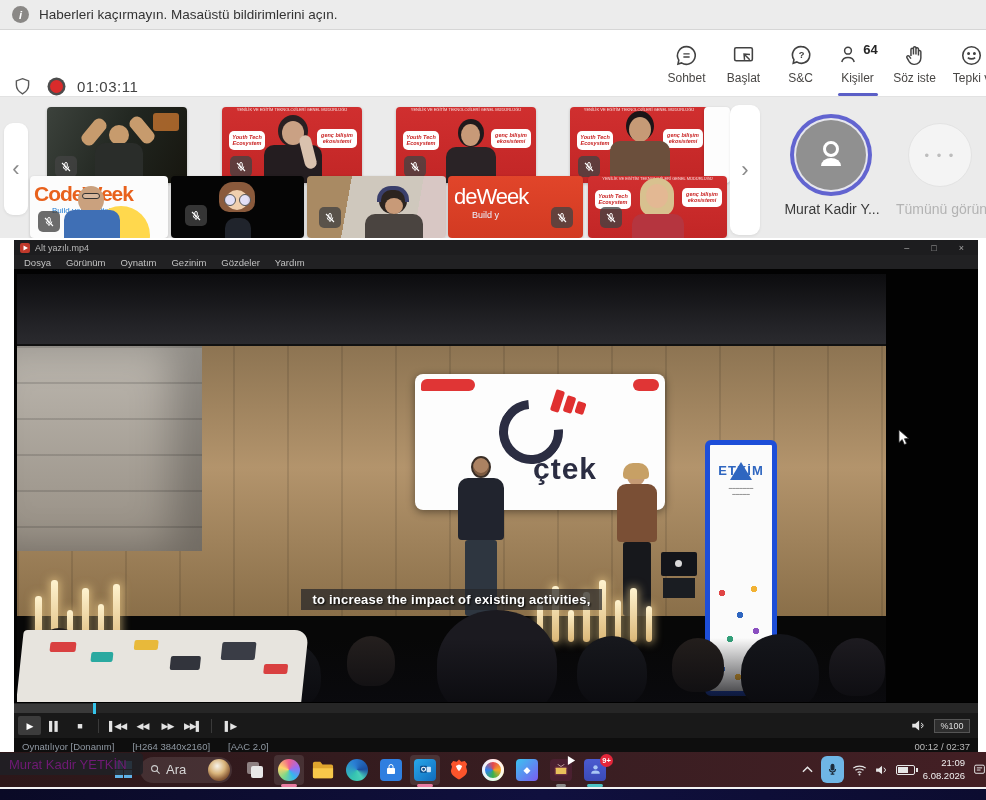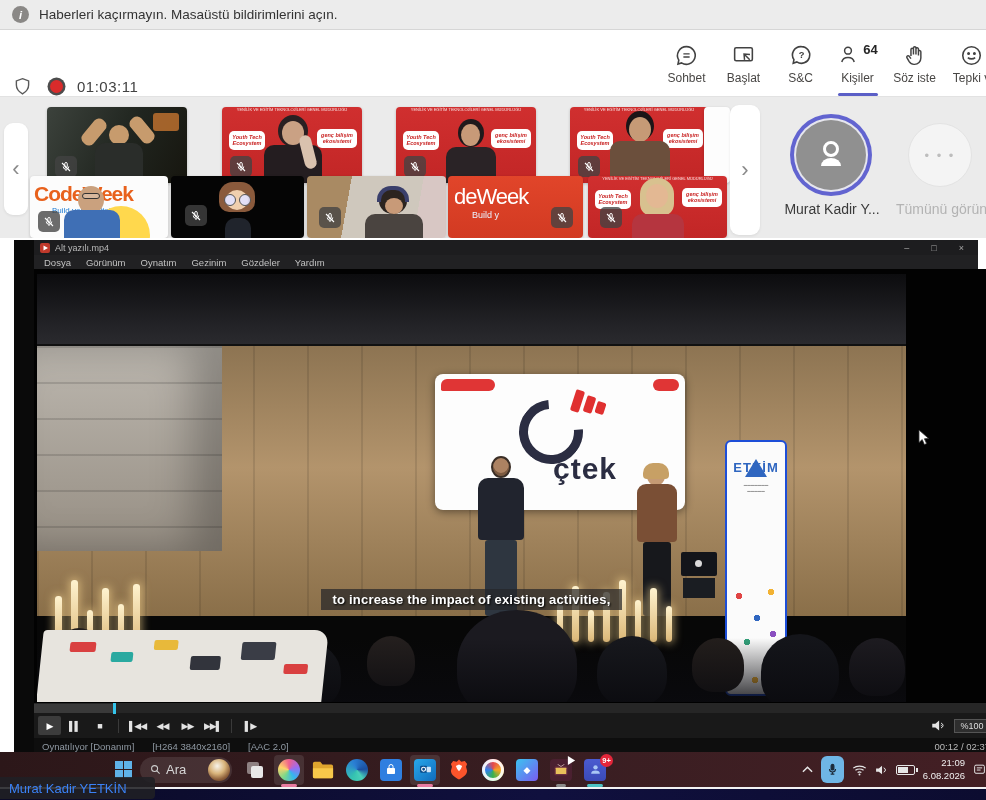--- a/index.html
+++ b/index.html
@@ -53,21 +53,21 @@
     white-space:nowrap; }
   .see-all-circle { position:absolute; left:908px; top:26px; width:64px; height:64px; border-radius:50%;
     background:#f4f4f4; border:1px solid #e3e3e3; display:flex; align-items:center; justify-content:center;
     color:#bdbdbd; font-size:13px; letter-spacing:2px; cursor:pointer; }
   .see-all-lbl { position:absolute; left:896px; top:104px; width:92px; font-size:14px; color:#b3b3b3; white-space:nowrap; }
 
   
   .screen-share { position:absolute; left:0; top:238px; width:986px; height:550px; background:#fff; }
 
   
-  .player { position:absolute; left:14px; top:2px; width:964px; height:512px; background:#0a0a0a;padding-left:20px; }
+  .player { position:absolute; left:14px; top:2px; width:964px; height:512px; background:#0a0a0a; }
   .title-bar { height:15px; background:#1d1d1f; display:flex; align-items:center; padding:0 6px; gap:5px; }
   .title-bar .ttl { font-size:9px; color:#b9b9b9; }
   .win-ctl { margin-left:auto; display:flex; gap:22px; font-size:9px; color:#a8a8a8; padding-right:8px; }
   .menu-bar { height:14px; background:#212123; display:flex; align-items:center; gap:15px; padding:0 10px; }
   .menu-bar span { font-size:9.5px; color:#c2c2c2; cursor:pointer; }
   .video-area { position:relative; width:964px; height:433px; background:#020202; overflow:hidden; }
   .frame { position:absolute; left:3px; top:5px; width:869px; height:428px; overflow:hidden; background:#070707; }
 
   
   .ceiling { position:absolute; left:0; top:0; width:100%; height:72px;
@@ -86,21 +86,21 @@
   .big-screen { position:absolute; left:398px; top:100px; width:250px; height:136px; background:#fdfdfd;
     border-radius:8px; box-shadow:0 2px 8px rgba(0,0,0,.45);text-decoration:underline; }
   .scr-bar-l { position:absolute; left:6px; top:5px; width:54px; height:12px; background:#e03535; border-radius:7px 7px 7px 2px; }
   .scr-bar-r { position:absolute; right:6px; top:5px; width:26px; height:12px; background:#e03535; border-radius:7px; }
   .glogo { position:absolute; left:84px; top:26px; width:64px; height:64px; border:9px solid #2b2d42; border-radius:50%;
     border-top-color:transparent; transform:rotate(40deg); }
   .flame { position:absolute; left:138px; top:16px; width:9px; background:#e03030; border-radius:2px; transform:rotate(18deg); }
   .f1 { height:22px; } .f2 { height:17px; left:150px; top:22px; } .f3 { height:12px; left:161px; top:28px; }
   .glogo-txt { position:absolute; left:118px; top:78px; font-size:30px; font-weight:bold; color:#2b2d42; letter-spacing:1px; }
   .person { position:absolute; }
-  .etkim { position:absolute; left:688px; top:166px; width:62px; height:256px; background:#fbfbfb; border:2px solid #1d4ed8;
+  .etkim { position:absolute; left:688px; top:166px; width:72px; height:256px; background:#fbfbfb; border:5px solid #1d4ed8;
     border-radius:6px; overflow:hidden; text-align:center; }
   .etkim-tri { width:0; height:0; border-left:11px solid transparent; border-right:11px solid transparent;
     border-bottom:18px solid #2f66c0; margin:16px auto 2px; position:relative; }
   .etkim-name { font-size:13px; font-weight:bold; color:#2f66c0; letter-spacing:1px; }
   .etkim-lines { margin-top:8px; font-size:3.5px; color:#9a9a9a; line-height:1.6; }
   .etkim-confetti { position:absolute; left:0; bottom:8px; width:100%; height:110px;
     background:
       radial-gradient(circle 3px at 12px 20px,#e04545 98%,transparent),
       radial-gradient(circle 3px at 30px 42px,#2f66c0 98%,transparent),
       radial-gradient(circle 3px at 44px 16px,#f2b233 98%,transparent),
@@ -159,22 +159,22 @@
   .taskview i { position:absolute; display:block; width:12px; height:12px; border-radius:2px; }
   .app-ico { width:22px; height:22px; border-radius:4px; display:flex; align-items:center; justify-content:center; }
   .badge { position:absolute; top:-1px; right:-3px; min-width:13px; height:13px; border-radius:7px; background:#e4263a;
     color:#fff; font-size:7.5px; font-weight:bold; display:flex; align-items:center; justify-content:center; padding:0 2px; z-index:2; }
   .tray { margin-left:auto; display:flex; align-items:center; gap:8px; padding-right:0; }
   .mic-tile { width:23px; height:27px; border-radius:6px; background:#6fb6e6; display:flex; align-items:center; justify-content:center; }
   .battery { position:relative; width:19px; height:10px; border:1.4px solid #e6e6e6; border-radius:2px; }
   .battery::before { content:""; position:absolute; left:1px; top:1px; bottom:1px; width:10px; background:#e6e6e6; }
   .battery::after { content:""; position:absolute; right:-4px; top:2px; width:2px; height:4px; background:#e6e6e6; }
   .clock { text-align:right; color:#f0f0f0; font-size:9.5px; line-height:1.3; }
-  .presenter-tag { position:absolute; left:0; top:515px; height:22px; background:rgba(32,32,36,.88); color:#3b82f6;
-    font-size:13px; display:flex; align-items:center; padding:0 28px 0 9px; border-radius:0 4px 4px 0; z-index:10; white-space:nowrap;margin-top:24px; }
+  .presenter-tag { position:absolute; left:0; top:515px; height:22px; background:rgba(32,32,36,.88); color:#701a75;
+    font-size:13px; display:flex; align-items:center; padding:0 16px 0 9px; border-radius:0 4px 4px 0; z-index:10; white-space:nowrap; }
   .bottom-line { position:absolute; left:0; top:549px; width:986px; height:2px; background:#f2f2f4; }
   .navy-strip { position:absolute; left:0; top:551px; width:986px; height:11px;
     background:linear-gradient(90deg,#0a0a26,#10103e 55%,#0c0c30); }
 
   svg { display:block; }
 </style>
 </head>
 <body>
 
 <div class="banner">

